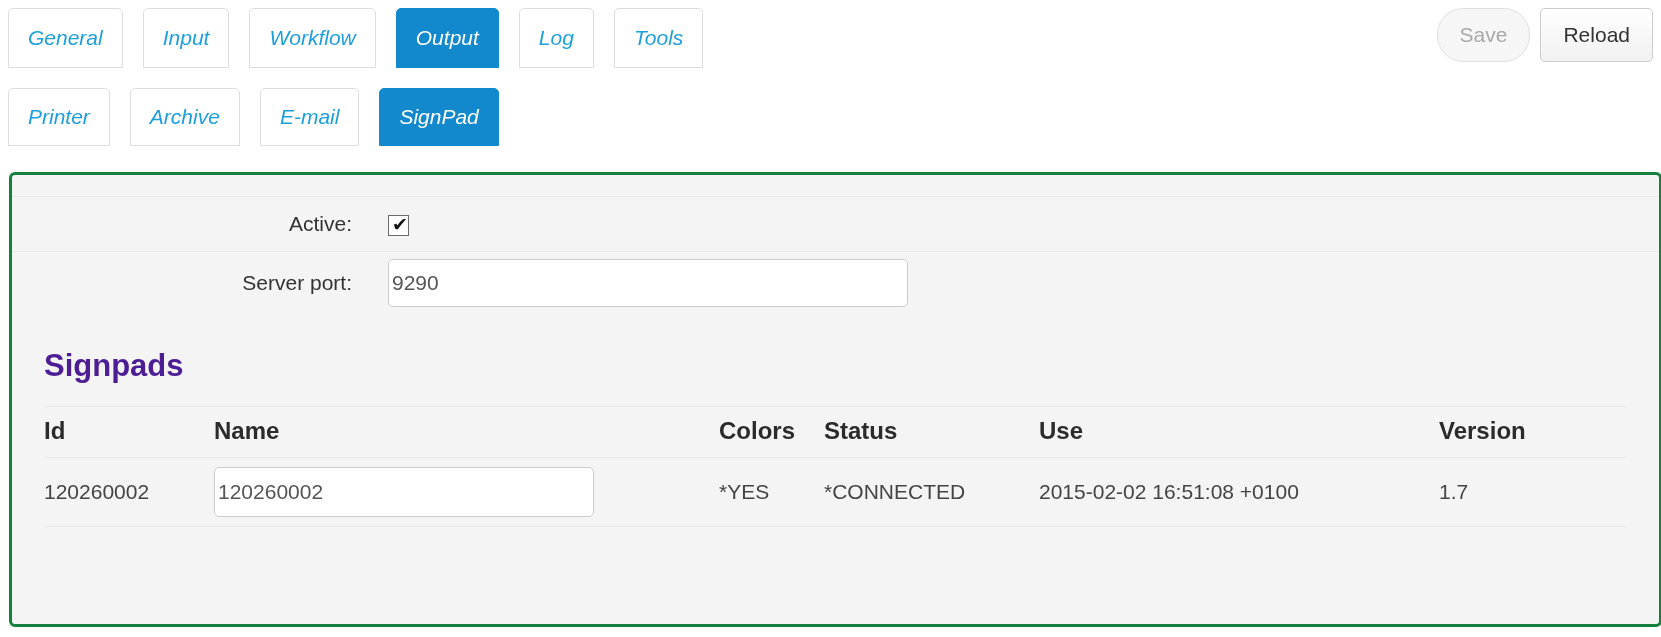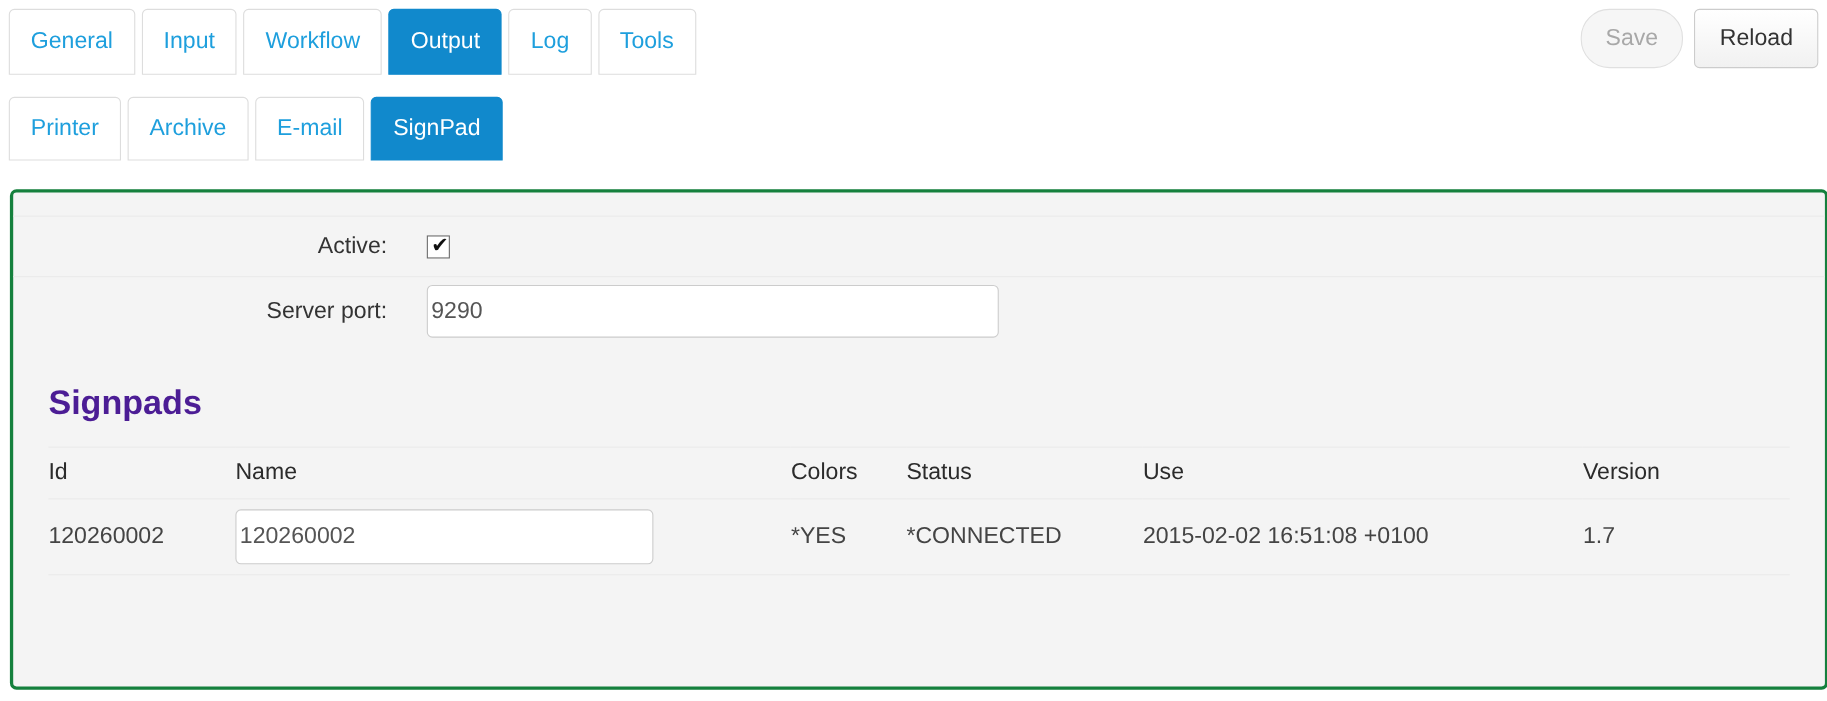--- a/index.html
+++ b/index.html
@@ -16,21 +16,22 @@
     overflow: hidden;
     position: relative;
   }
 
   
   .tabbar {
     position: absolute;
     left: 0;
     display: flex;
     align-items: flex-start;
-    gap: 6px;
+    gap: 20px;
+    font-style: italic;
   }
   #tabbar-primary { top: 8px; left: 8px; }
   #tabbar-secondary { top: 88px; left: 8px; }
 
   .tab {
     box-sizing: border-box;
     border: 1px solid #dddddd;
     border-radius: 5px 5px 0 0;
     background: #ffffff;
     color: #1e9fdd;
@@ -156,22 +157,22 @@
     color: #4c1d95;
   }
 
   .signpads-table {
     width: calc(100% - 64px);
     margin: 22px 32px 0 32px;
     border-collapse: collapse;
   }
   .signpads-table th {
     text-align: left;
-    font-size: 21px;
-    font-weight: normal;
+    font-size: 24px;
+    font-weight: bold;
     color: #2b2b2b;
     padding: 10px 0 12px 0;
     border-top: 1px solid #eaeaea;
     border-bottom: 1px solid #eaeaea;
     white-space: nowrap;
   }
   .signpads-table td {
     text-align: left;
     font-size: 21px;
     color: #444444;

